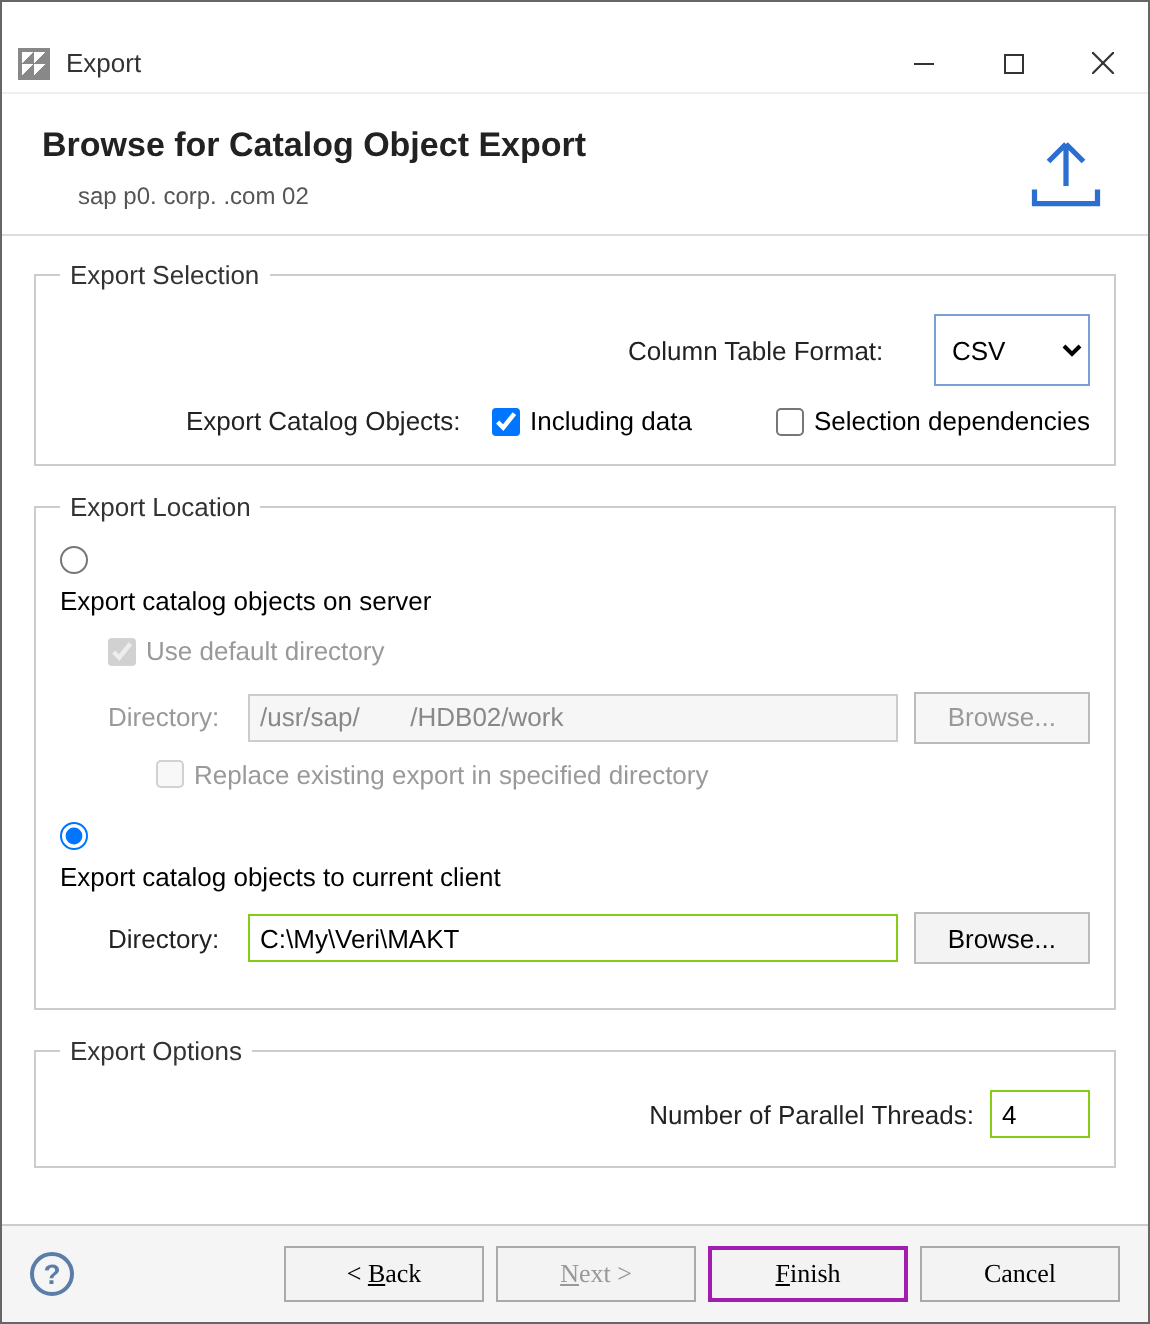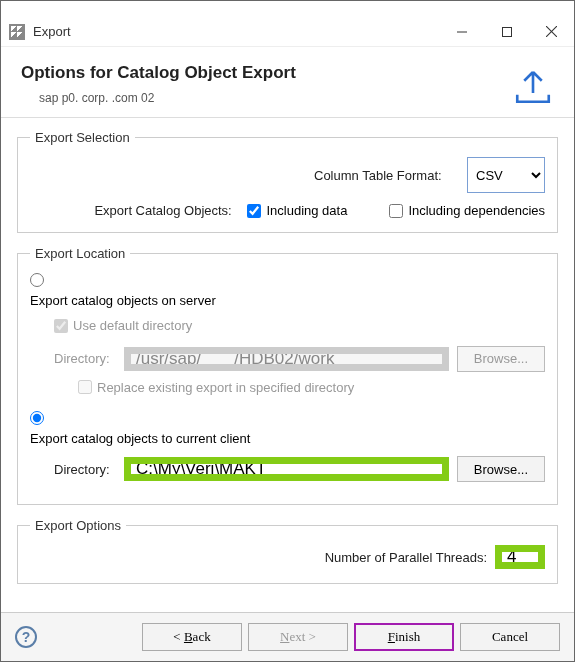--- a/index.html
+++ b/index.html
@@ -149,23 +149,23 @@
       margin-left: 24px;
     }
     .dir-row {
       display: flex;
       align-items: center;
       gap: 8px;
       margin-bottom: 8px;
     }
     input[type="text"] {
       font-family: inherit;
-      font-size: 17px;
+      font-size: 13px;
       height: 24px;
-      border: 7px solid #84cc16;
+      border: 1px solid #84cc16;
       padding: 0 5px;
       background: #fff;
     }
     input[type="text"]:disabled {
       background: #f6f6f6;
       color: #888;
       border-color: #ccc;
     }
     .browse-btn {
       height: 26px;
@@ -249,21 +249,21 @@
         <svg width="11" height="11" viewBox="0 0 10 10">
             <line x1="0" y1="0" x2="10" y2="10" stroke="#333" stroke-width="1"></line>
             <line x1="10" y1="0" x2="0" y2="10" stroke="#333" stroke-width="1"></line>
           </svg>
       </div>
     </div>
   </div>
 
   <div class="header-area">
     <div class="header-text">
-      <h1>Options for Catalog Object Export</h1>
+      <h1>Browse for Catalog Object Export</h1>
       <div class="header-sub">sap     p0.         corp.        .com 02</div>
     </div>
     <svg class="header-icon" viewBox="0 0 48 48">
       <path d="M6 34 L6 42 L42 42 L42 34" fill="none" stroke="#2b6fd1" stroke-width="3"></path>
       <path d="M24 32 L24 8 M24 8 L14 18 M24 8 L34 18" fill="none" stroke="#2b6fd1" stroke-width="3"></path>
     </svg>
   </div>
 
   <div class="content">
 
@@ -277,21 +277,21 @@
       </div>
       <div class="row">
         <span class="lbl" style="width:145px">Export Catalog Objects:</span>
         <label class="chk">
           <input type="checkbox" id="cb-data" checked="" style="">
           <span>Including data</span>
         </label>
         <span style="width:26px"></span>
         <label class="chk">
           <input type="checkbox" id="cb-deps" style="">
-          <span>Including dependencies</span>
+          <span>Selection dependencies</span>
         </label>
       </div>
     </fieldset>
 
     <fieldset>
       <legend>Export Location</legend>
 
       <label class="radio">
         <input type="radio" name="loc" id="r-server" style="">
         <span>Export catalog objects on server</span>

